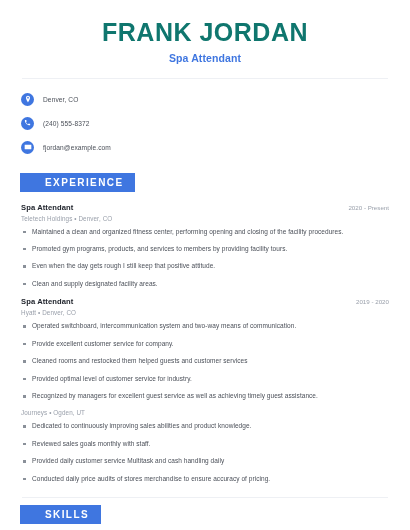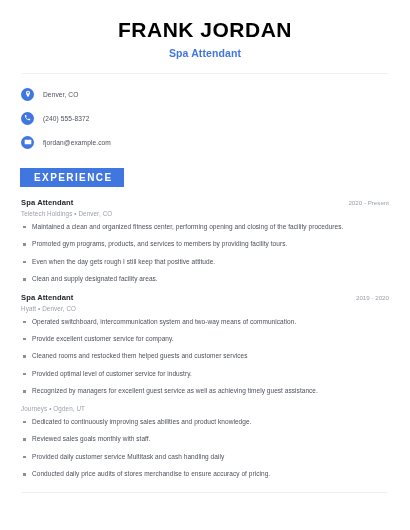--- a/index.html
+++ b/index.html
@@ -22,24 +22,24 @@
     padding: 0 18px;
     position: relative;
   }
 
   
   .header {
     padding-top: 18px;
     text-align: center;
   }
   .full-name {
-    font-size: 21px;
+    font-size: 25px;
     font-weight: bold;
     letter-spacing: 0.5px;
-    color: #000000;
+    color: #0f766e;
     line-height: 1.18;
   }
   .job-title-sub {
     margin-top: 4px;
     font-size: 10.5px;
     font-weight: bold;
     color: #3f76e0;
     letter-spacing: 0.1px;
   }
 
@@ -79,21 +79,21 @@
   }
 
   
   .section-badge {
     display: inline-block;
     background: #3f76e0;
     color: #ffffff;
     font-size: 10px;
     font-weight: bold;
     letter-spacing: 1.4px;
-    padding: 4px 12px 4px 14px;
+    padding: 4px 12px 4px 25px;
     margin-left: 2px;
   }
   .exp-section { margin-top: 15px; }
   .section-body { margin-top: 11px; }
 
   
   .job { margin-bottom: 2px; }
   .job-head {
     display: flex;
     align-items: baseline;
@@ -230,14 +230,18 @@
           <li>Provided daily customer service Multitask and cash handling daily</li>
           <li>Conducted daily price audits of stores merchandise to ensure accuracy of pricing.</li>
         </ul>
       </div>
 
     </div>
   </div>
 
   <div class="divider"></div>
 
+  <div class="skills-section">
+    <div class="section-badge">SKILLS</div>
+    
+  </div>
 
 </div>
 
 </body></html>

